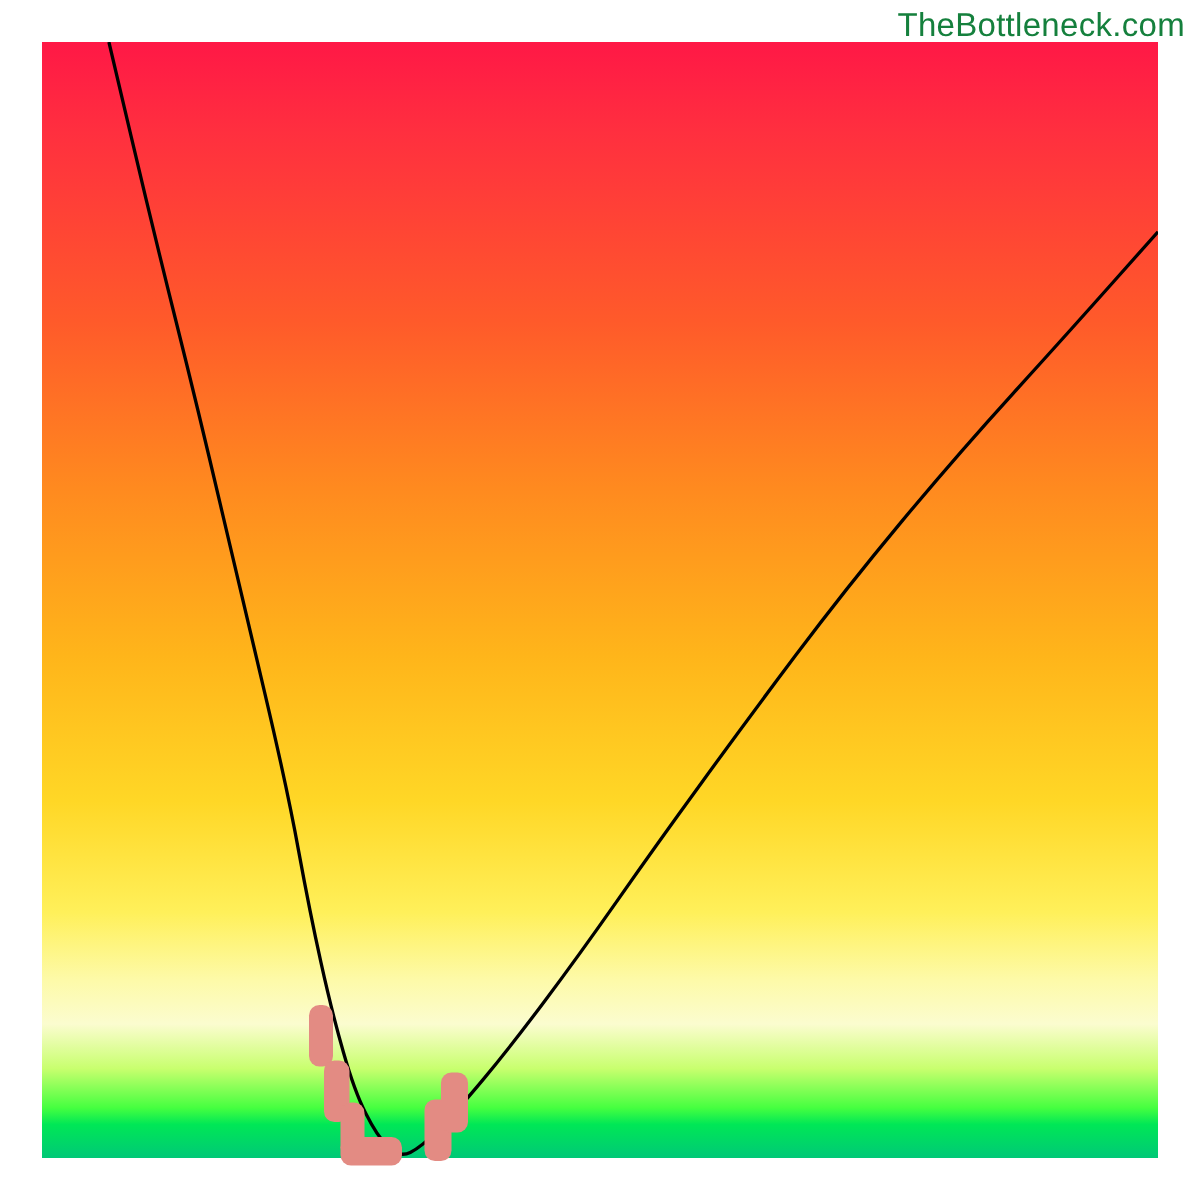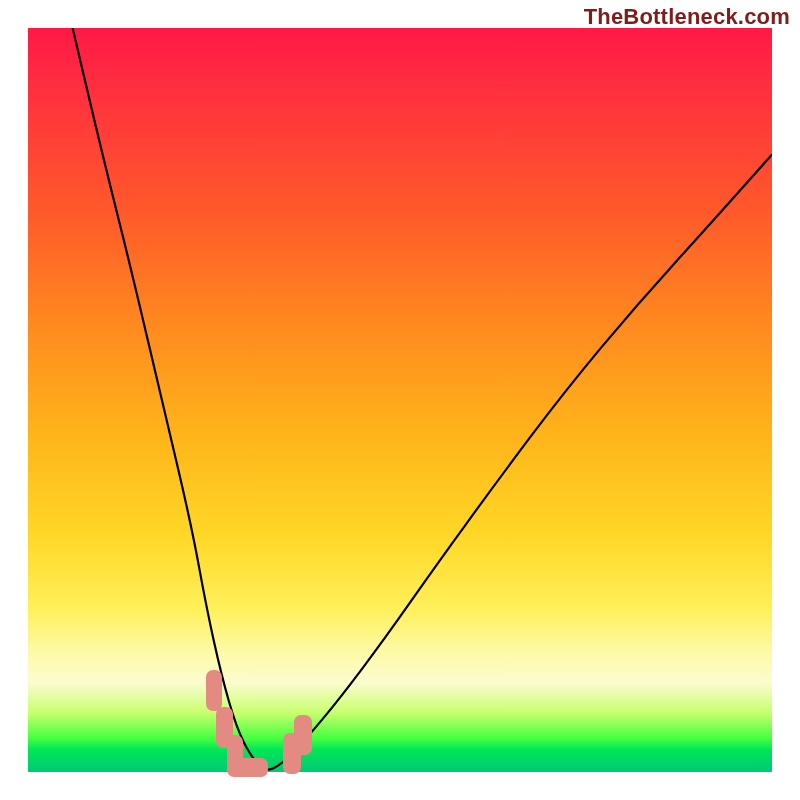--- a/index.html
+++ b/index.html
@@ -14,23 +14,23 @@
   .frame {
     width: 800px;
     height: 800px;
     position: relative;
     background: #ffffff;
   }
   .watermark {
     position: absolute;
     top: 4px;
     right: 10px;
-    color: #7f1d1d;
+    color: #15803d;
     font-size: 22px;
-    font-weight: 700;
+    font-weight: 400;
     letter-spacing: 0.2px;
     z-index: 20;
   }
   .plot-area {
     position: absolute;
     left: 28px;
     top: 28px;
     width: 744px;
     height: 744px;
     background: #000;

